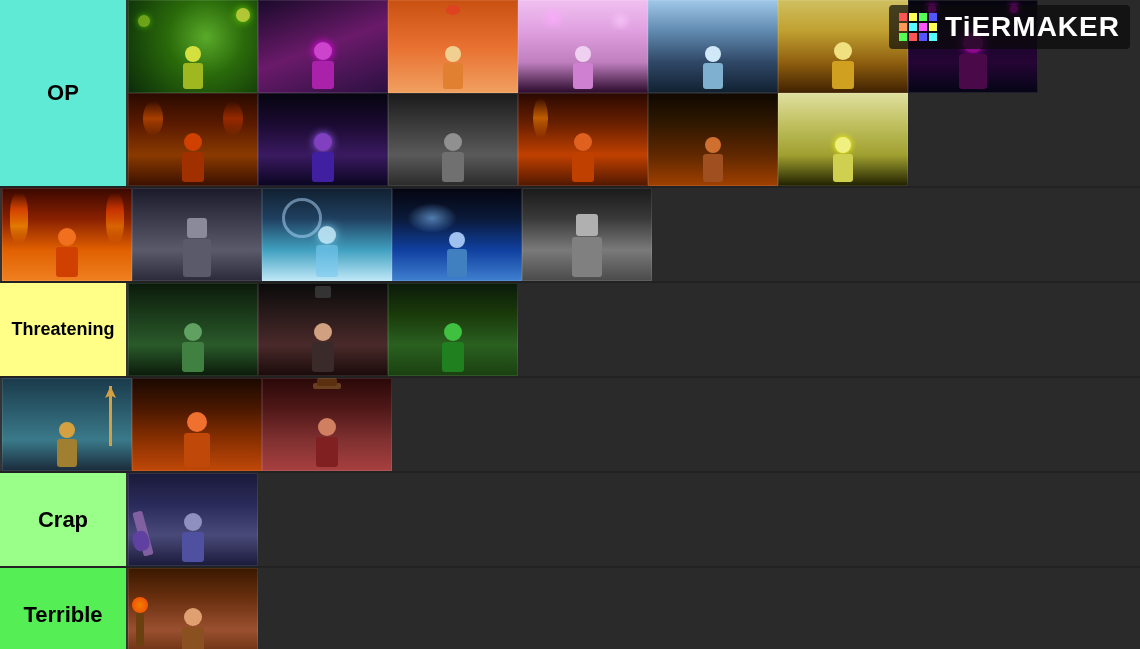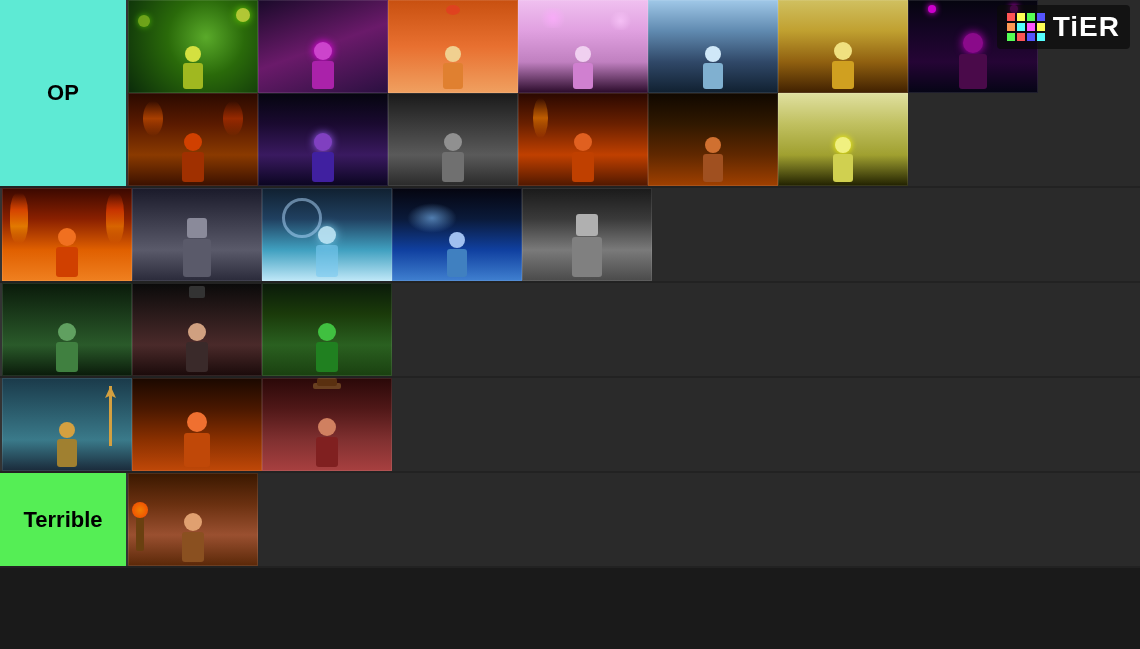--- a/index.html
+++ b/index.html
@@ -143,20 +143,21 @@
       <div class="logo-dot" style="background:#5ff;"></div>
       <div class="logo-dot" style="background:#f5f;"></div>
       <div class="logo-dot" style="background:#ff5;"></div>
       <div class="logo-dot" style="background:#5f5;"></div>
       <div class="logo-dot" style="background:#f55;"></div>
       <div class="logo-dot" style="background:#55f;"></div>
       <div class="logo-dot" style="background:#5ff;"></div>
     </div>
     <div style="display:flex;align-items:center;gap:0;">
       <span style="color:#fff;font-size:28px;font-weight:900;font-family:'Arial Black',Arial,sans-serif;letter-spacing:1px;">TiER</span>
+      <span style="color:#fff;font-size:28px;font-weight:900;font-family:'Arial Black',Arial,sans-serif;letter-spacing:1px;">MAKER</span>
     </div>
   </div>
 
   <div class="tier-table">
 
     <div class="tier-row" style="min-height:186px;">
       <div class="tier-label" style="background:#5eead4; min-height:186px;">OP</div>
       <div class="tier-items" style="flex-wrap:wrap;">
 
         <div class="thumb op-1">
@@ -305,20 +306,21 @@
           <div style="position:absolute;inset:0;background:linear-gradient(180deg,#1a1a1a,#3a3a3a,#7a7a7a,#4a4a4a);"></div>
           <div style="position:absolute;bottom:4px;left:50%;transform:translateX(-50%);text-align:center;">
             <div style="width:22px;height:22px;border-radius:3px;background:#b0b0b0;margin:0 auto 1px;"></div>
             <div style="width:30px;height:40px;border-radius:3px;background:#808080;"></div>
           </div>
         </div>
       </div>
     </div>
 
     <div class="tier-row" style="min-height:93px;">
+      <div class="tier-label" style="background:#ffff88; min-height:93px;font-size:18px;">Threatening</div>
       <div class="tier-items">
         <div class="thumb thr-1">
           <div style="position:absolute;inset:0;background:linear-gradient(180deg,#0a1a0a,#1a3a1a,#2a5a2a,#0a1a0a);"></div>
           <div style="position:absolute;bottom:4px;left:50%;transform:translateX(-50%);text-align:center;">
             <div style="width:18px;height:18px;border-radius:50%;background:#60a060;margin:0 auto 1px;"></div>
             <div style="width:22px;height:30px;border-radius:3px;background:#408040;"></div>
           </div>
         </div>
         <div class="thumb thr-2">
           <div style="position:absolute;inset:0;background:linear-gradient(180deg,#0a0a0a,#2a1a1a,#4a2a2a,#1a0a0a);"></div>
@@ -364,20 +366,35 @@
             <div style="width:18px;height:18px;border-radius:50%;background:#d08060;margin:0 auto 1px;"></div>
             <div style="width:22px;height:30px;border-radius:3px;background:#802020;"></div>
           </div>
 
           <div style="position:absolute;top:5px;left:50%;transform:translateX(-50%);width:28px;height:6px;background:#6a4020;border-radius:2px;"></div>
           <div style="position:absolute;top:0px;left:50%;transform:translateX(-50%);width:20px;height:8px;background:#5a3010;border-radius:2px;"></div>
         </div>
       </div>
     </div>
 
+    <div class="tier-row" style="min-height:93px;">
+      <div class="tier-label" style="background:#99ff88; min-height:93px;">Crap</div>
+      <div class="tier-items">
+        <div class="thumb crap-1">
+          <div style="position:absolute;inset:0;background:linear-gradient(180deg,#1a1a3a,#2a2a5a,#4a4a7a,#1a1a3a);"></div>
+          <div style="position:absolute;bottom:4px;left:50%;transform:translateX(-50%);text-align:center;">
+            <div style="width:18px;height:18px;border-radius:50%;background:#9090c0;margin:0 auto 1px;"></div>
+            <div style="width:22px;height:30px;border-radius:3px;background:#5050a0;"></div>
+          </div>
+
+          <div style="position:absolute;bottom:10px;left:10px;width:10px;height:45px;background:#8060a0;border-radius:2px;transform:rotate(-15deg);"></div>
+          <div style="position:absolute;bottom:15px;left:5px;width:16px;height:20px;border-radius:40%;background:#6040a0;transform:rotate(-15deg);"></div>
+        </div>
+      </div>
+    </div>
 
     <div class="tier-row" style="min-height:93px;">
       <div class="tier-label" style="background:#55ee55; min-height:93px;">Terrible</div>
       <div class="tier-items">
         <div class="thumb terr-1">
           <div style="position:absolute;inset:0;background:linear-gradient(180deg,#3a1800,#6a3010,#9a5030,#5a2808);"></div>
           <div style="position:absolute;bottom:4px;left:50%;transform:translateX(-50%);text-align:center;">
             <div style="width:18px;height:18px;border-radius:50%;background:#e0a070;margin:0 auto 1px;"></div>
             <div style="width:22px;height:30px;border-radius:3px;background:#8a5020;"></div>
           </div>

